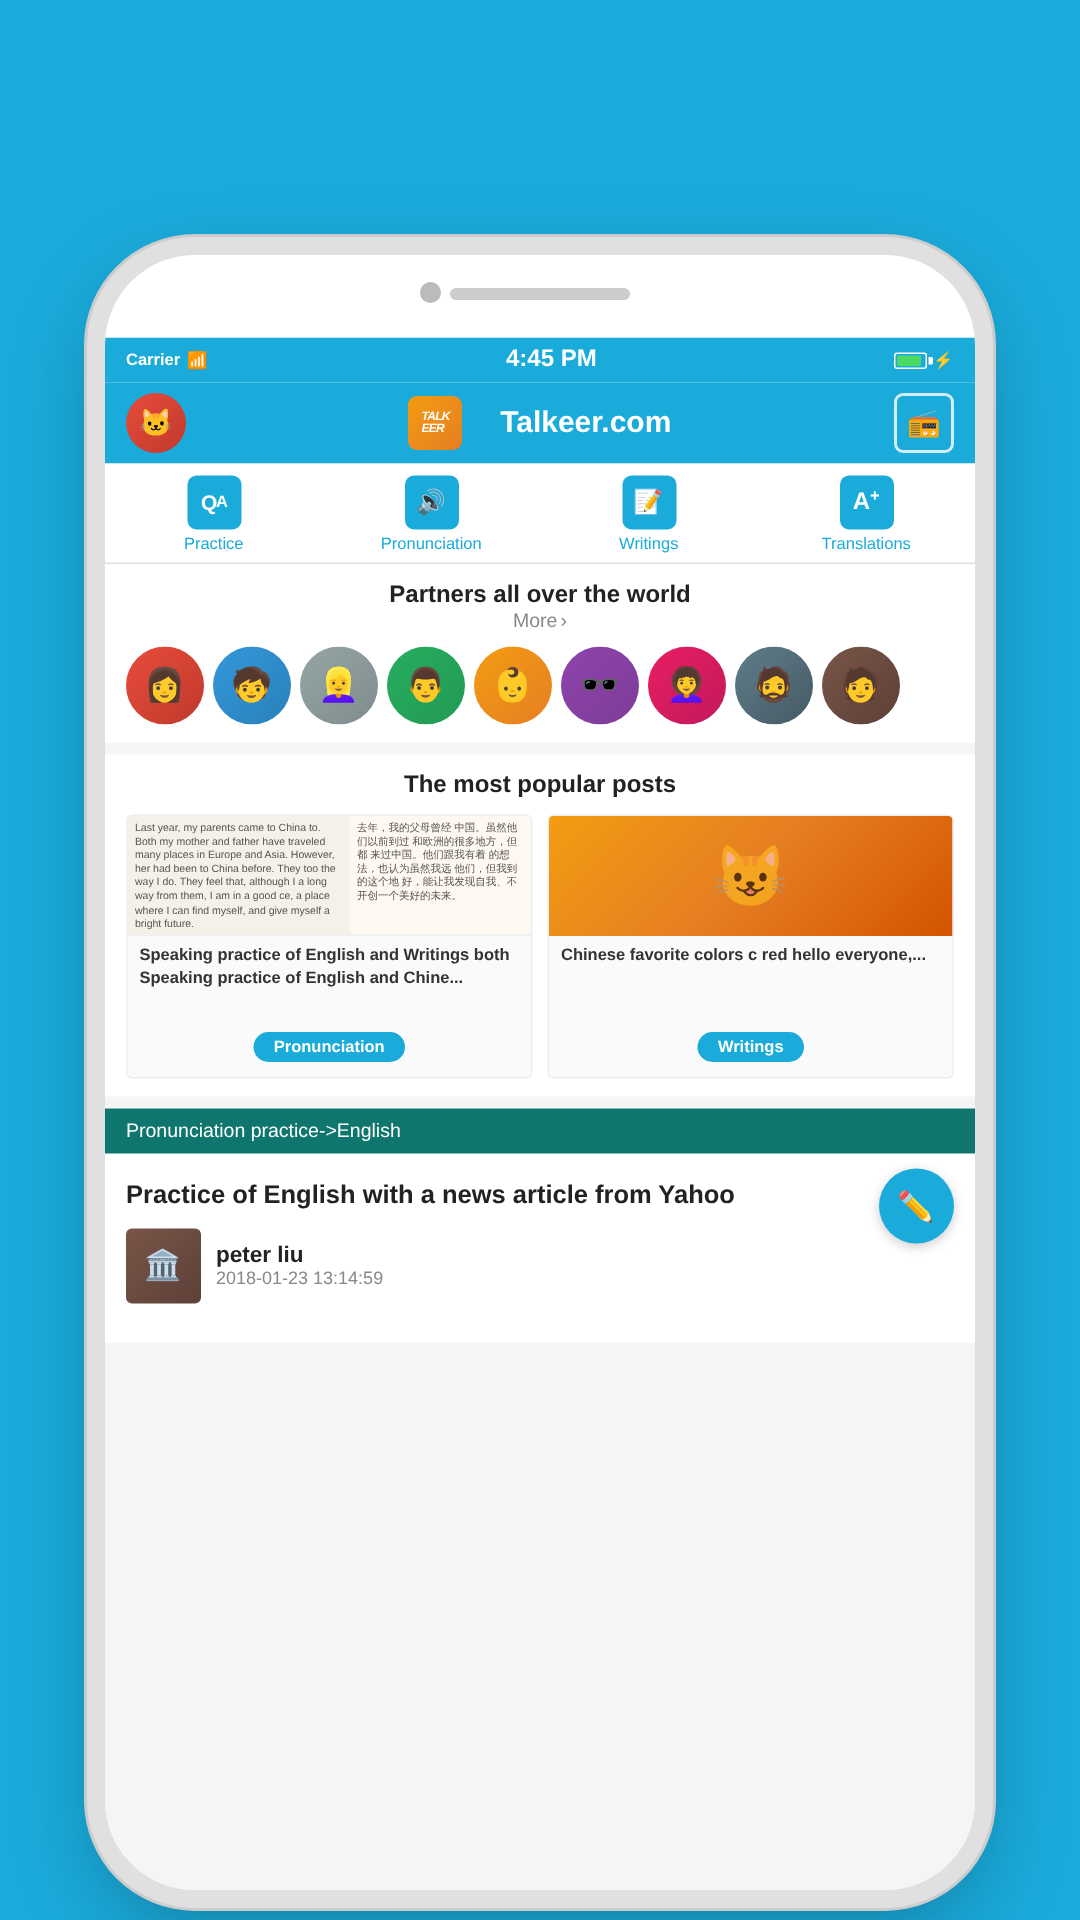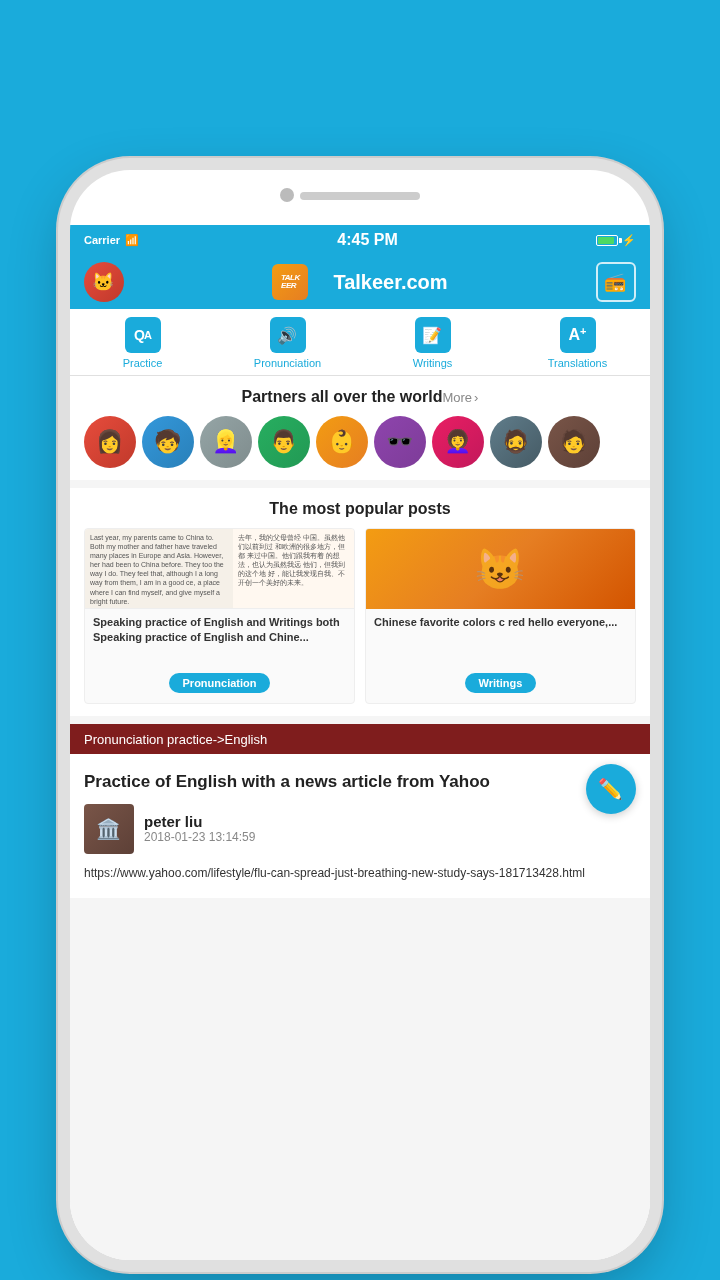--- a/index.html
+++ b/index.html
@@ -201,23 +201,24 @@
     }
 
     
     .section-card {
       background: white;
       margin-bottom: 8px;
       padding: 12px 14px;
     }
     .section-header {
       display: flex;
-      justify-content: center;
+      justify-content: space-between;
       align-items: center;
       margin-bottom: 10px;
+      flex-direction: column;
     }
     .section-title {
       font-size: 16px;
       font-weight: 700;
       color: #222;
     }
     .section-more {
       font-size: 13px;
       color: #888;
       display: flex;
@@ -289,21 +290,21 @@
       font-weight: 600;
       margin-bottom: 4px;
     }
 
     
     .article-section {
       background: white;
       margin-bottom: 8px;
     }
     .article-header-bar {
-      background: #7f1d1d;
+      background: #0f766e;
       padding: 6px 14px;
     }
     .article-header-text {
       color: white;
       font-size: 13px;
       font-weight: 500;
     }
     .article-body {
       padding: 16px 14px;
       position: relative;
@@ -489,19 +490,18 @@
         <div class="article-body">
           <div class="article-title">Practice of  English with a news  article from Yahoo</div>
           <div class="fab-button">✏️</div>
           <div class="article-author-row">
             <div class="author-avatar">🏛️</div>
             <div class="author-info">
               <div class="author-name">peter liu</div>
               <div class="author-date">2018-01-23 13:14:59</div>
             </div>
           </div>
-          <div class="article-link">https://www.yahoo.com/lifestyle/flu-can-spread-just-breathing-new-study-says-181713428.html</div>
         </div>
       </div>
 
     </div>
   </div>
 </div>
 
 </body></html>

